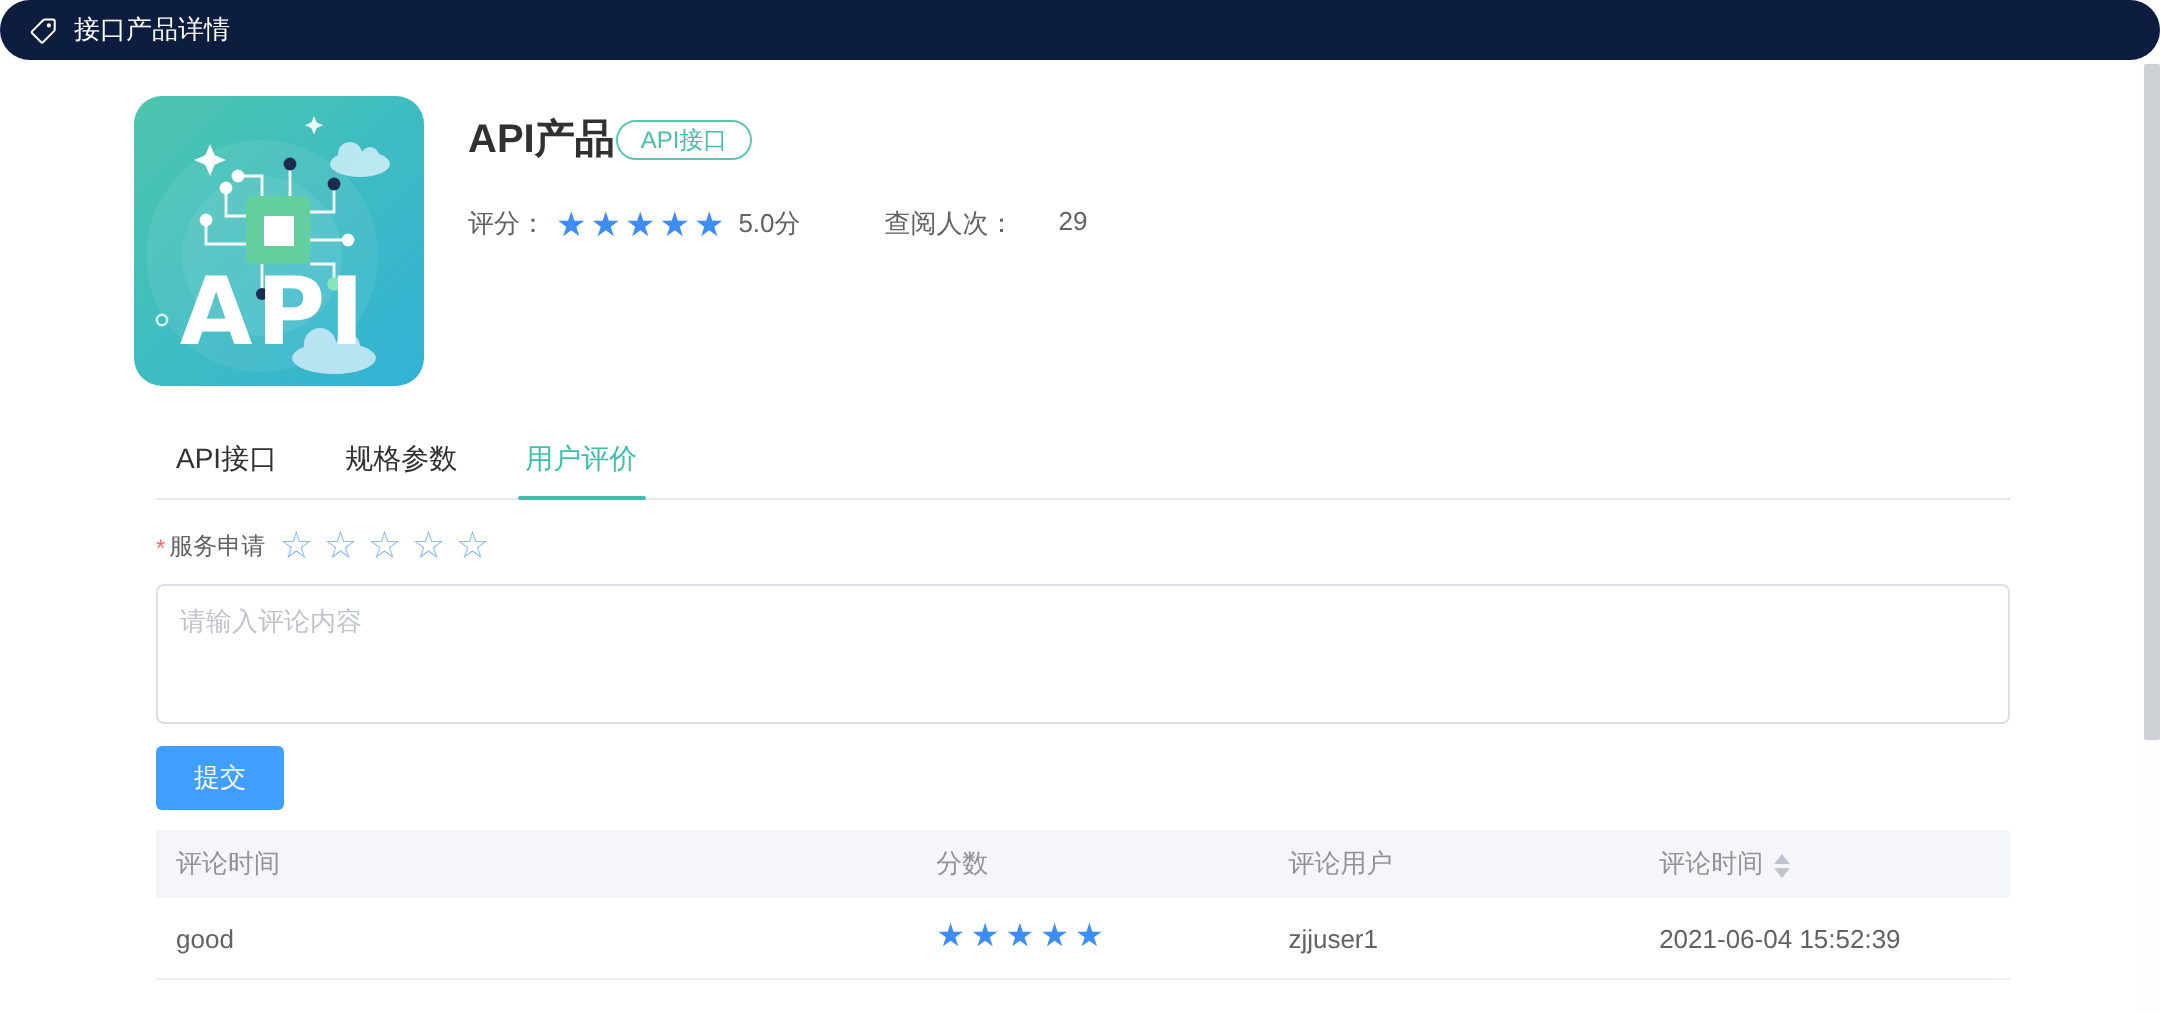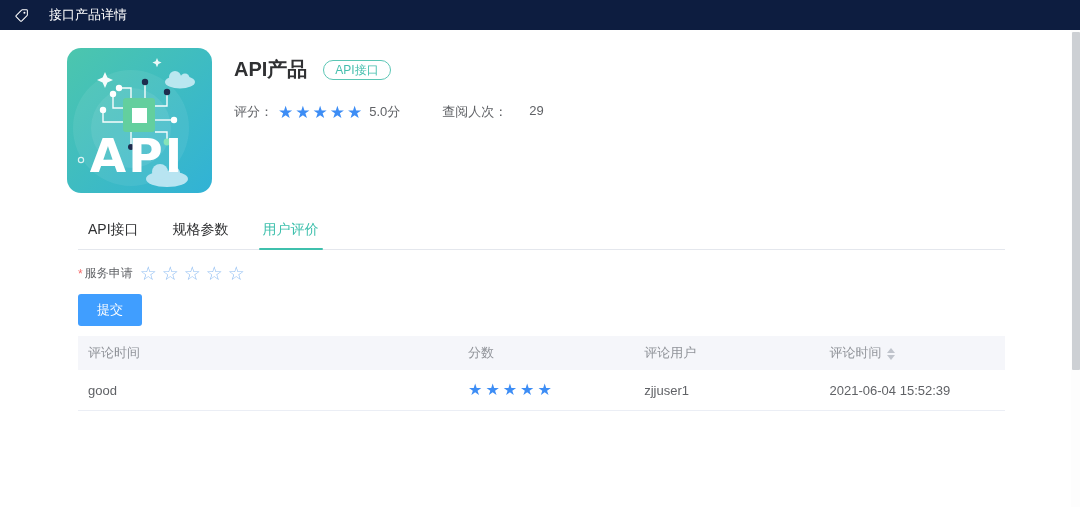--- a/index.html
+++ b/index.html
@@ -7,21 +7,21 @@
     width: 1080px; height: 507px;
     background: #ffffff;
     font-family: "Liberation Sans", "DejaVu Sans", sans-serif;
     overflow: hidden; position: relative;
   }
   
   .topbar {
     height: 30px; width: 100%;
     background: #0d1d40;
     display: flex; align-items: center;
-    padding-left: 14px; gap: 20px;
+    padding-left: 14px; gap: 8px; border-radius: 15px;
   }
   .topbar .title { color: #ffffff; font-size: 13px; }
   .tag-icon { width: 15px; height: 15px; display: block; }
 
   
   .scrollbar-track {
     position: absolute; top: 30px; right: 0; width: 9px; height: 477px;
     background: #fdfdfd;
   }
   .scrollbar-thumb {
@@ -29,21 +29,21 @@
     background: #cdd0d4; border-radius: 1px;
   }
 
   
   .content { padding: 18px 75px 0 78px; }
 
   .product-section { display: flex; gap: 22px; margin-left: -11px; }
   .product-image { width: 145px; height: 145px; display: block; flex: 0 0 auto; }
 
   .product-info { padding-top: 8px; }
-  .title-row { display: flex; align-items: center; gap: 16px; }
+  .title-row { display: flex; align-items: center; gap: 1px; }
   .product-title { font-size: 20px; font-weight: bold; color: #303133; }
   .product-badge {
     border: 1px solid #5bc6b5; color: #45bfae;
     border-radius: 12px; padding: 2px 11px; font-size: 12px; line-height: 14px;
   }
   .rating-row {
     margin-top: 20px; display: flex; align-items: center;
     font-size: 13px; color: #606266;
   }
   .stars-filled {
@@ -213,20 +213,21 @@
     <div class="tab active">用户评价</div>
   </div>
 
   
   <div class="rate-line">
     <span class="required-mark">*</span>
     <span>服务申请</span>
     <span class="stars-hollow">☆☆☆☆☆</span>
   </div>
 
+  <textarea class="comment-textarea" placeholder="请输入评论内容" style=""></textarea>
 
   <button class="submit-btn">提交</button>
 
   
   <table class="reviews-table">
     <colgroup>
       <col style="width:41%">
         <col style="width:19%">
         <col style="width:20%">
         <col style="width:20%">

